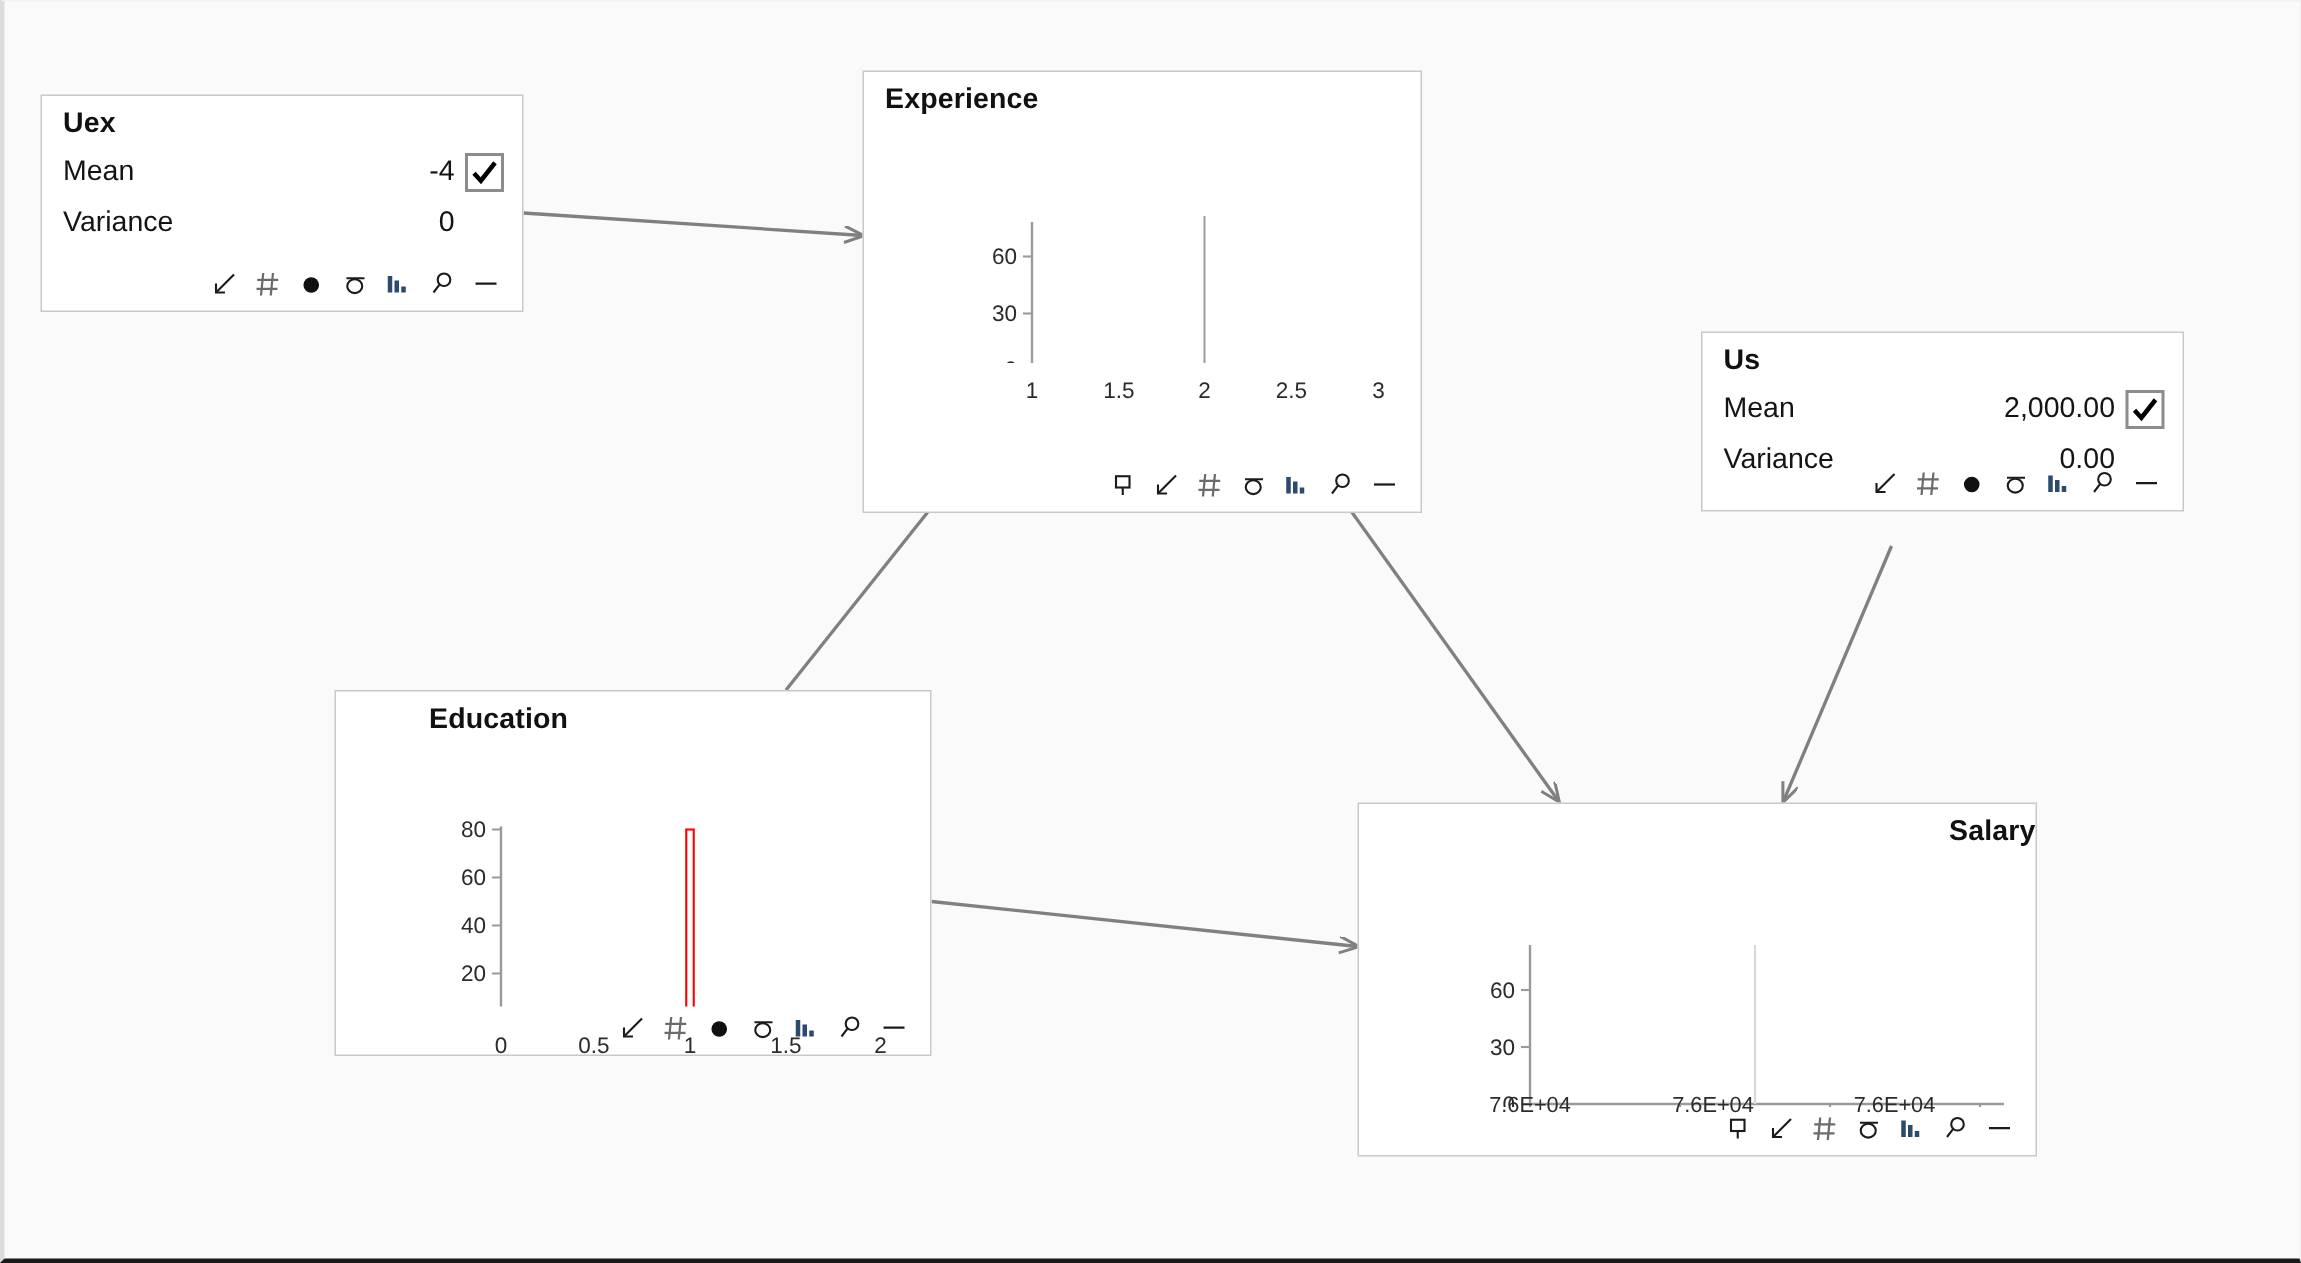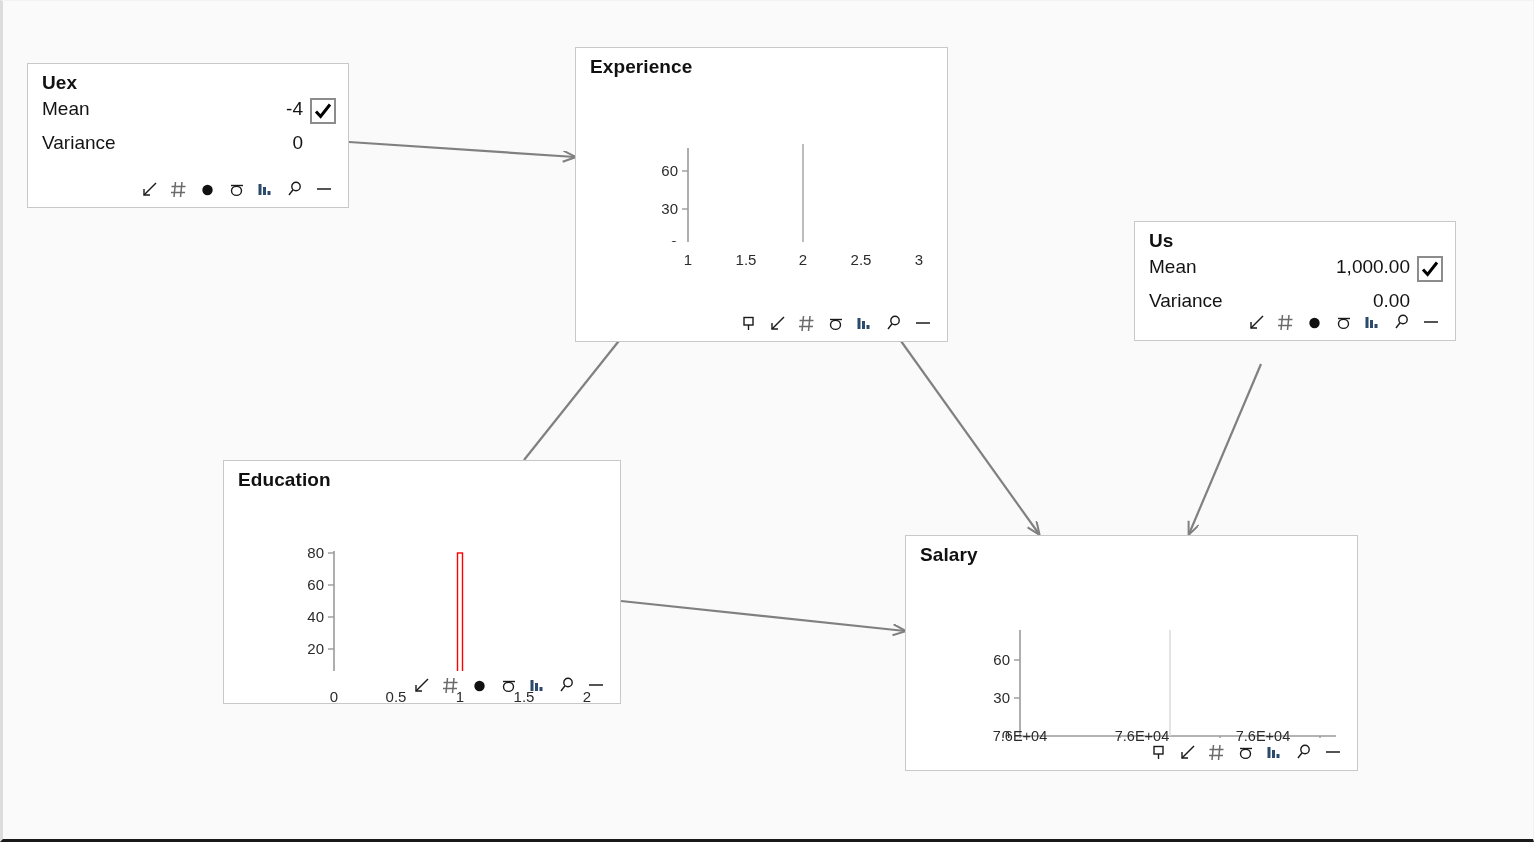--- a/index.html
+++ b/index.html
@@ -48,21 +48,21 @@
     padding: 8px 0 0 14px;
     line-height: 22px;
   }
 
   
   .param-rows {
     padding: 4px 12px 0 14px;
   }
   .param-row {
     display: flex;
-    align-items: flex-start;
+    align-items: center;
     height: 34px;
     font-size: 19px;
     color: #141414;
   }
   .param-label { flex: 0 0 auto; }
   .param-spacer { flex: 1 1 auto; }
   .param-value {
     flex: 0 0 auto;
     text-align: right;
     white-space: nowrap;
@@ -213,21 +213,21 @@
         </span>
       </div>
     </div>
 
     <div class="node" style="left:1131px; top:220px; width:322px; height:120px;">
       <div class="node-title">Us</div>
       <div class="param-rows">
         <div class="param-row">
           <span class="param-label">Mean</span>
           <span class="param-spacer"></span>
-          <span class="param-value">1,000.00</span>
+          <span class="param-value">2,000.00</span>
           <span class="checkbox">
             <svg width="20" height="20" viewBox="0 0 20 20">
               <path d="M3,10.5 L7.6,15.5 L17,3.5" fill="none" stroke="#000" stroke-width="3"></path>
             </svg>
           </span>
         </div>
         <div class="param-row">
           <span class="param-label">Variance</span>
           <span class="param-spacer"></span>
           <span class="param-value">0.00</span>
@@ -381,21 +381,21 @@
             </svg>
         </span>
         <span class="tool">
           <svg width="18" height="18" viewBox="0 0 18 18">
             <line x1="2" y1="9" x2="16" y2="9" stroke="#1b1b1b" stroke-width="1.5"></line>
             </svg>
         </span>
       </div>
     </div>
 
-    <div class="node" style="left:220px; top:459px; width:398px; height:244px;">
+    <div class="node" style="left:220px; top:459px; width:398px; height:244px;padding-left:48px;">
       <div class="node-title">Education</div>
       <div class="plot-wrap plot" style="left:14px; top:40px;">
         <svg width="370" height="170" viewBox="0 0 370 170">
 
           <line x1="96" y1="50" x2="96" y2="180" stroke="#9a9a9a" stroke-width="1.6"></line>
           <line x1="96" y1="180" x2="352" y2="180" stroke="#9a9a9a" stroke-width="1.6"></line>
 
           <g stroke="#9a9a9a" stroke-width="1.4">
             <line x1="90" y1="180" x2="96" y2="180"></line>
             <line x1="90" y1="148" x2="96" y2="148"></line>
@@ -479,21 +479,21 @@
             </svg>
         </span>
         <span class="tool">
           <svg width="18" height="18" viewBox="0 0 18 18">
             <line x1="2" y1="9" x2="16" y2="9" stroke="#1b1b1b" stroke-width="1.5"></line>
             </svg>
         </span>
       </div>
     </div>
 
-    <div class="node" style="left:902px; top:534px; width:453px; height:236px;">
+    <div class="node" style="left:902px; top:534px; width:453px; height:236px;text-align:right;">
       <div class="node-title">Salary</div>
       <div class="plot-wrap plot" style="left:14px; top:42px;">
         <svg width="420" height="160" viewBox="0 0 420 160">
 
           <line x1="100" y1="52" x2="100" y2="158" stroke="#9a9a9a" stroke-width="1.6"></line>
           <line x1="100" y1="158" x2="416" y2="158" stroke="#9a9a9a" stroke-width="1.6"></line>
 
           <g stroke="#9a9a9a" stroke-width="1.4">
             <line x1="94" y1="158" x2="100" y2="158"></line>
             <line x1="94" y1="120" x2="100" y2="120"></line>

